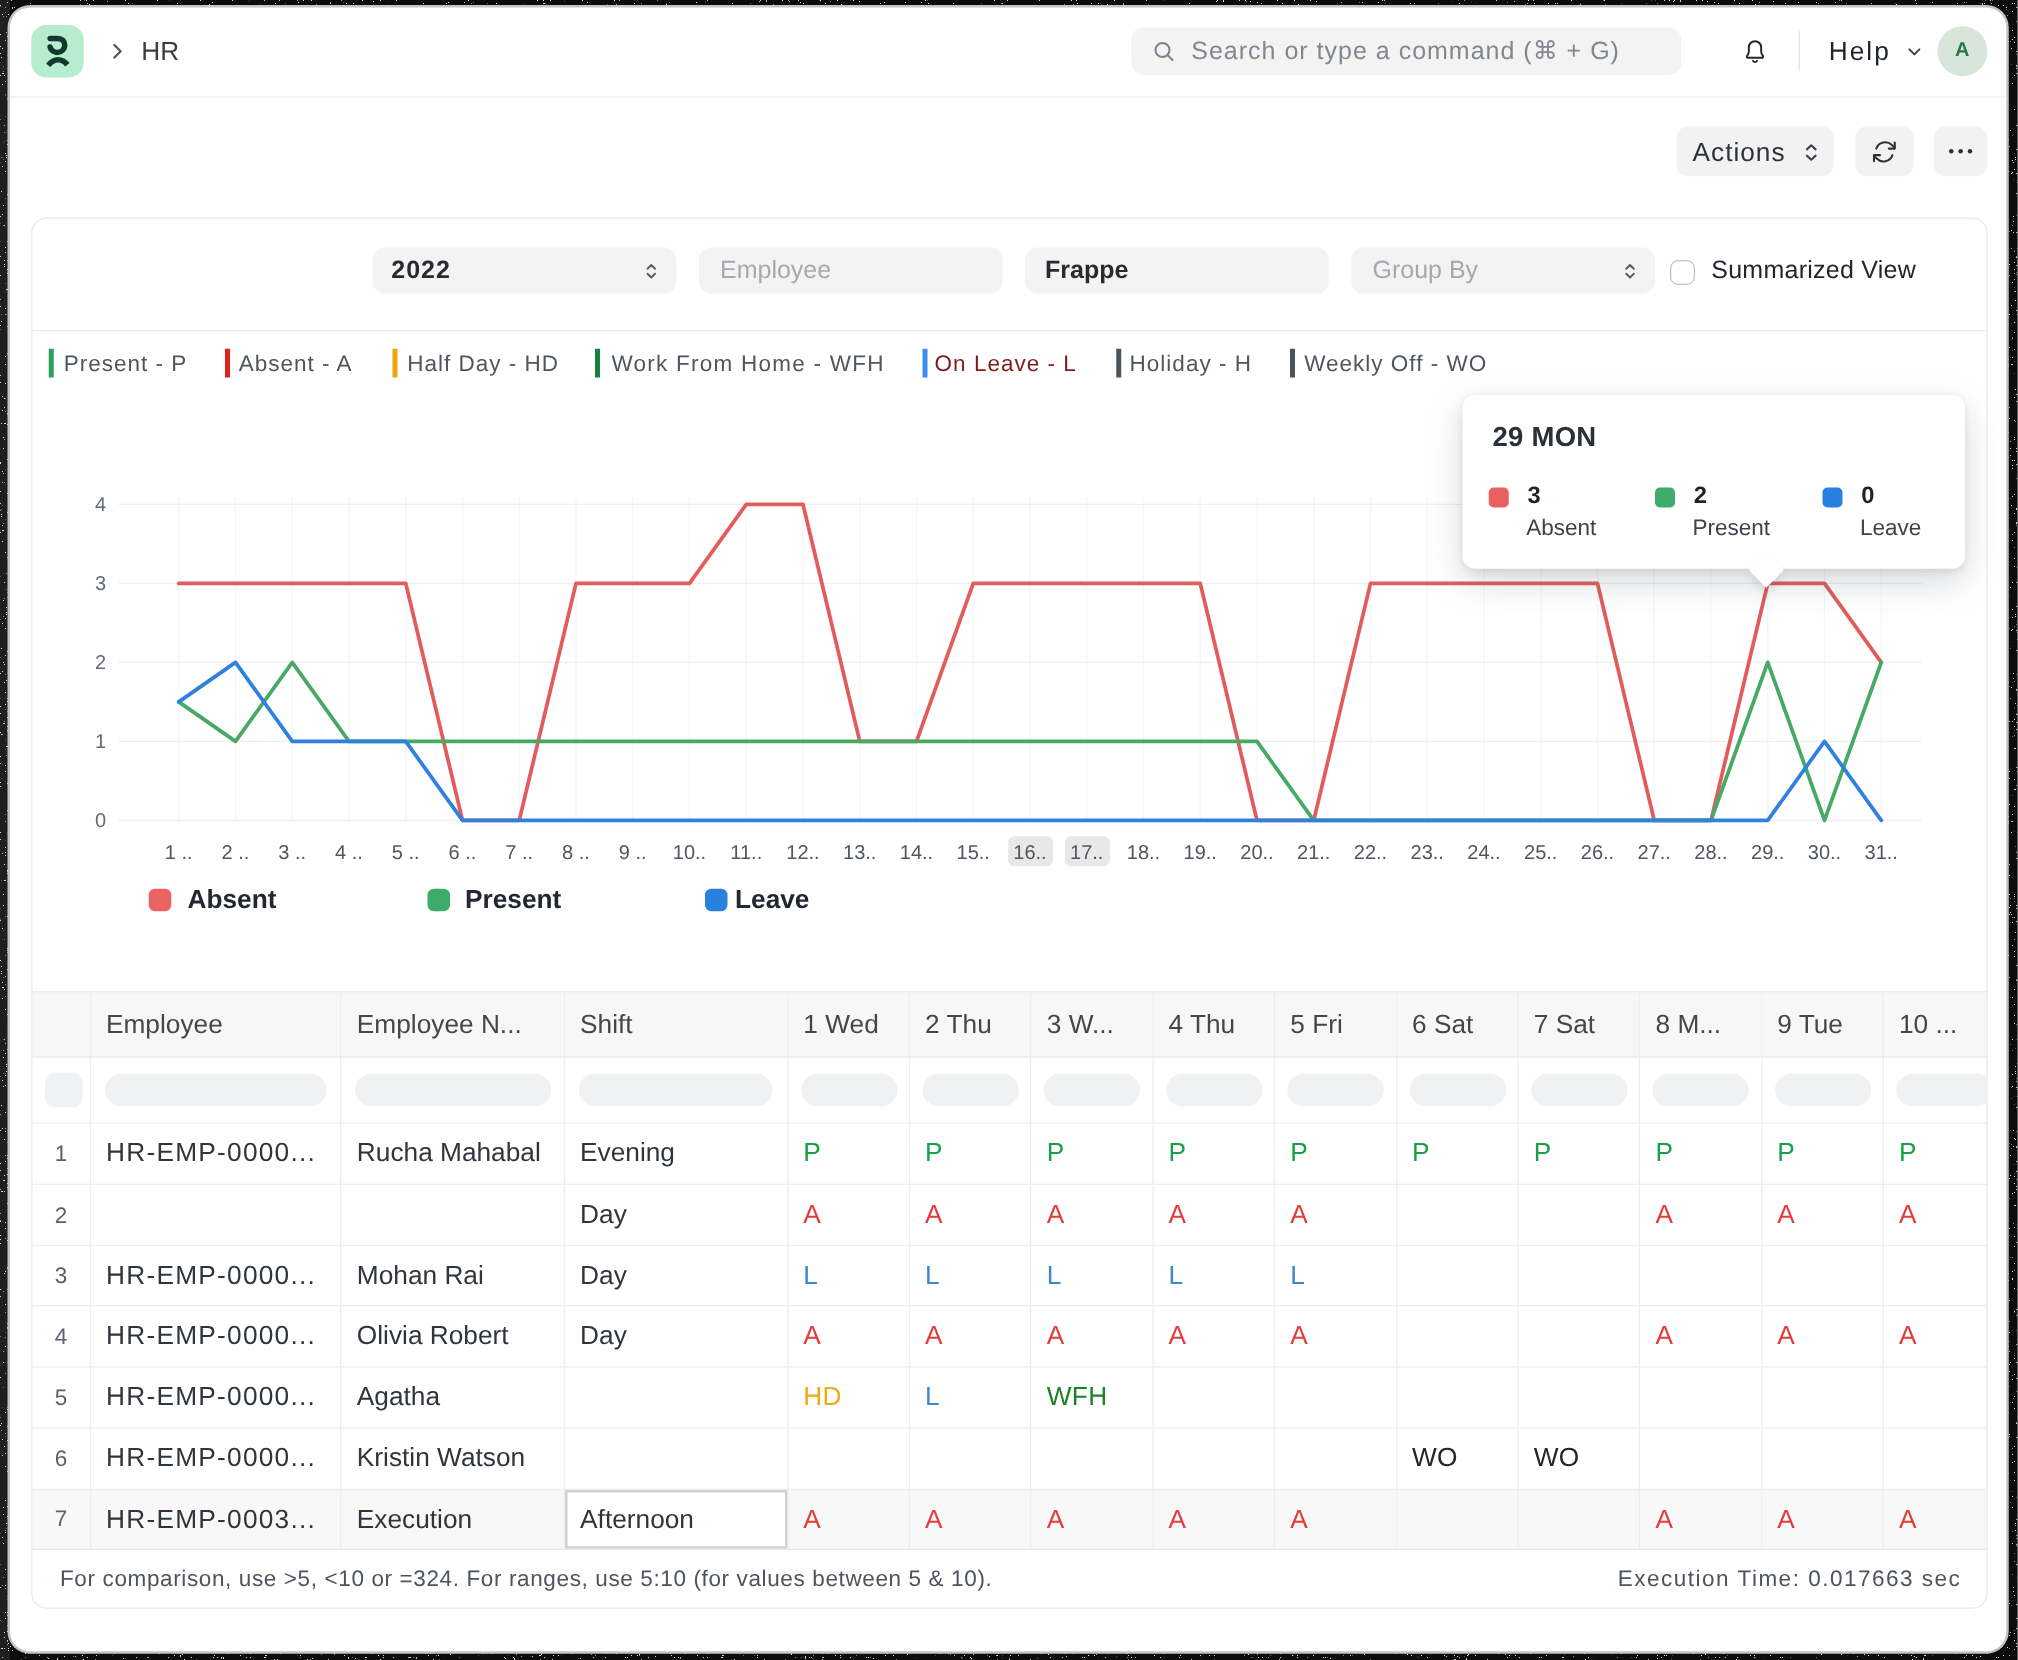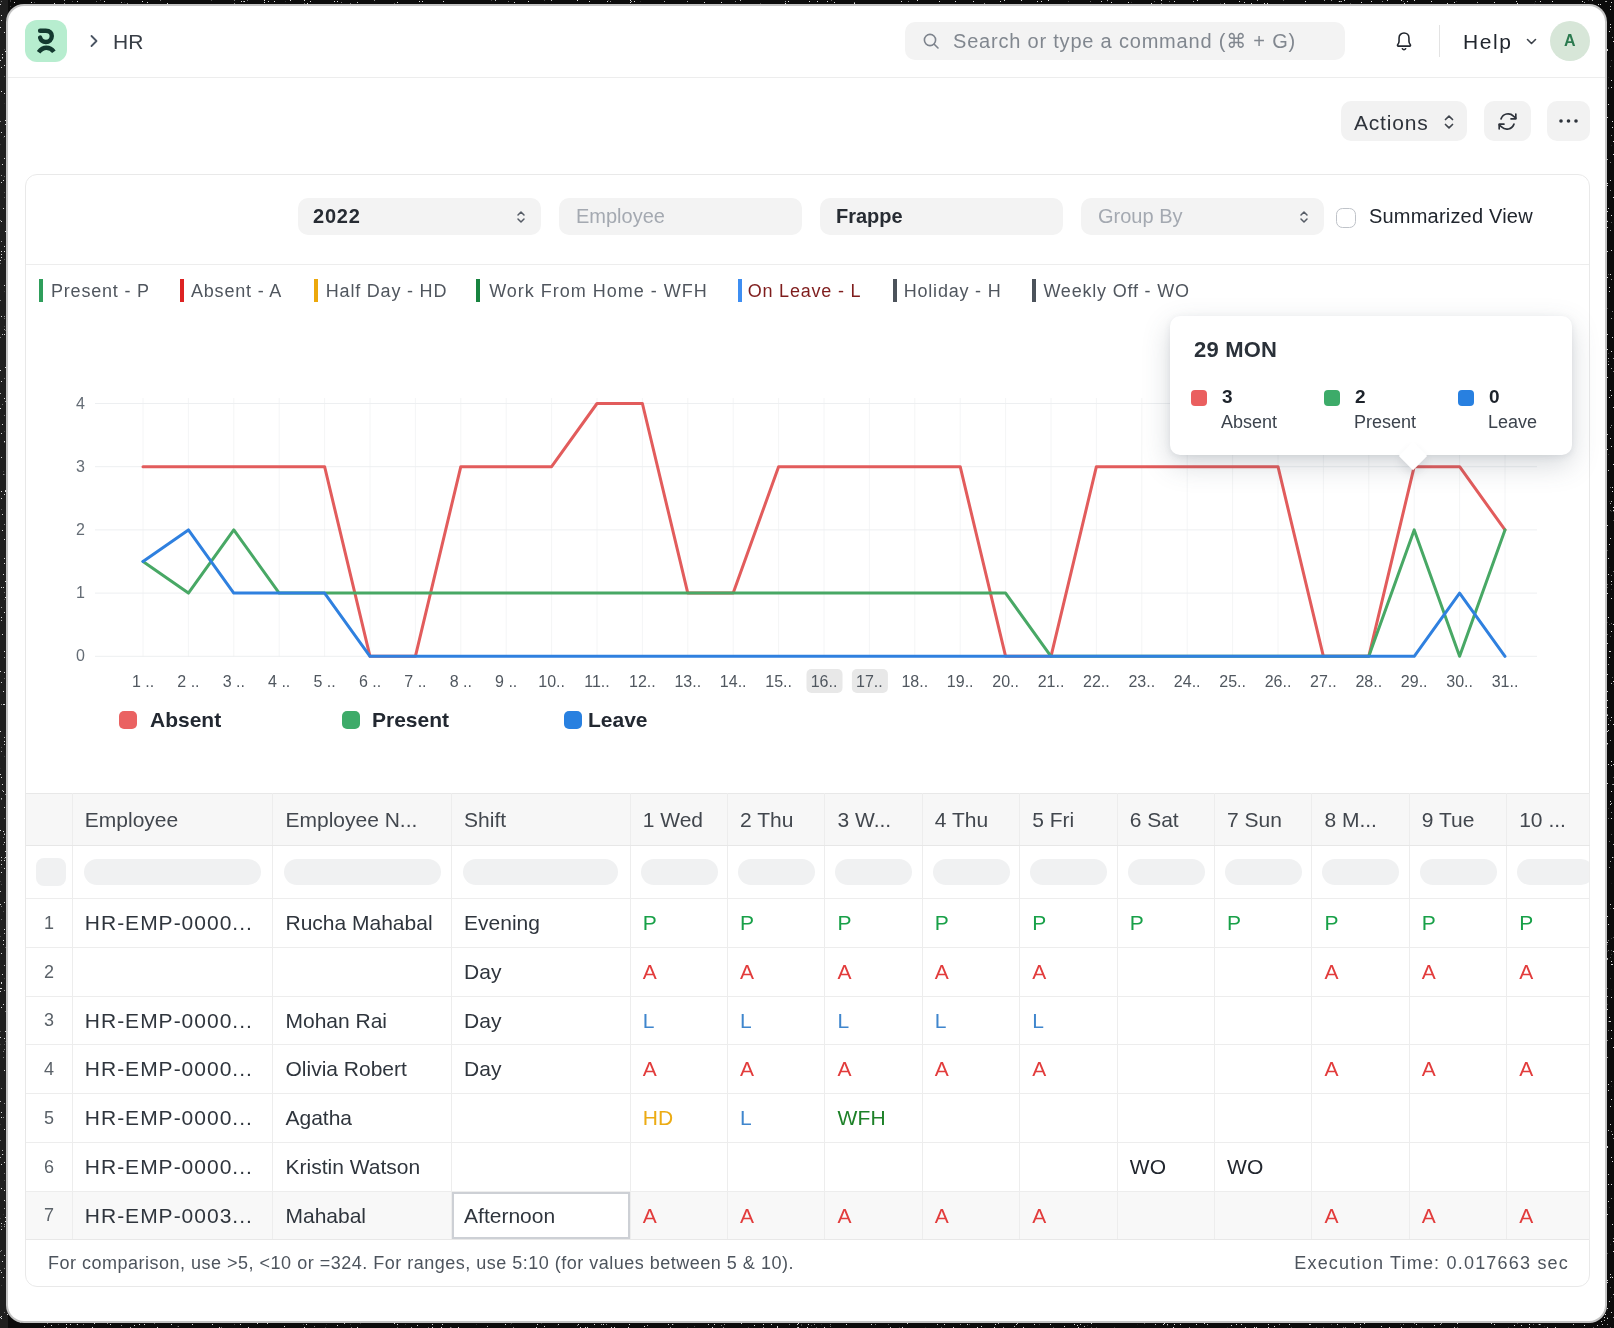--- a/index.html
+++ b/index.html
@@ -221,21 +221,21 @@
             <td></td>
             <td>Employee</td>
             <td>Employee N...</td>
             <td>Shift</td>
             <td>1 Wed</td>
             <td>2 Thu</td>
             <td>3 W...</td>
             <td>4 Thu</td>
             <td>5 Fri</td>
             <td>6 Sat</td>
-            <td>7 Sun</td>
+            <td>7 Sat</td>
             <td>8 M...</td>
             <td>9 Tue</td>
             <td>10 ...</td>
           </tr>
     <tr class="frow" style="height:53px;">
             <td>
               <div class="pill" style="margin-left:10px;width:30px;height:28px;border-radius:8px;"></div>
             </td>
             <td>
               <div class="pill" style="width:177px;"></div>
@@ -369,21 +369,21 @@
             <td></td>
             <td class="sWO">WO</td>
             <td class="sWO">WO</td>
             <td></td>
             <td></td>
             <td></td>
           </tr>
     <tr class="sel" style="height:48px;">
             <td class="num">7</td>
             <td class="emp">HR-EMP-0003...</td>
-            <td>Mahabal</td>
+            <td>Execution</td>
             <td class="selcell">Afternoon</td>
             <td class="sA">A</td>
             <td class="sA">A</td>
             <td class="sA">A</td>
             <td class="sA">A</td>
             <td class="sA">A</td>
             <td></td>
             <td></td>
             <td class="sA">A</td>
             <td class="sA">A</td>

